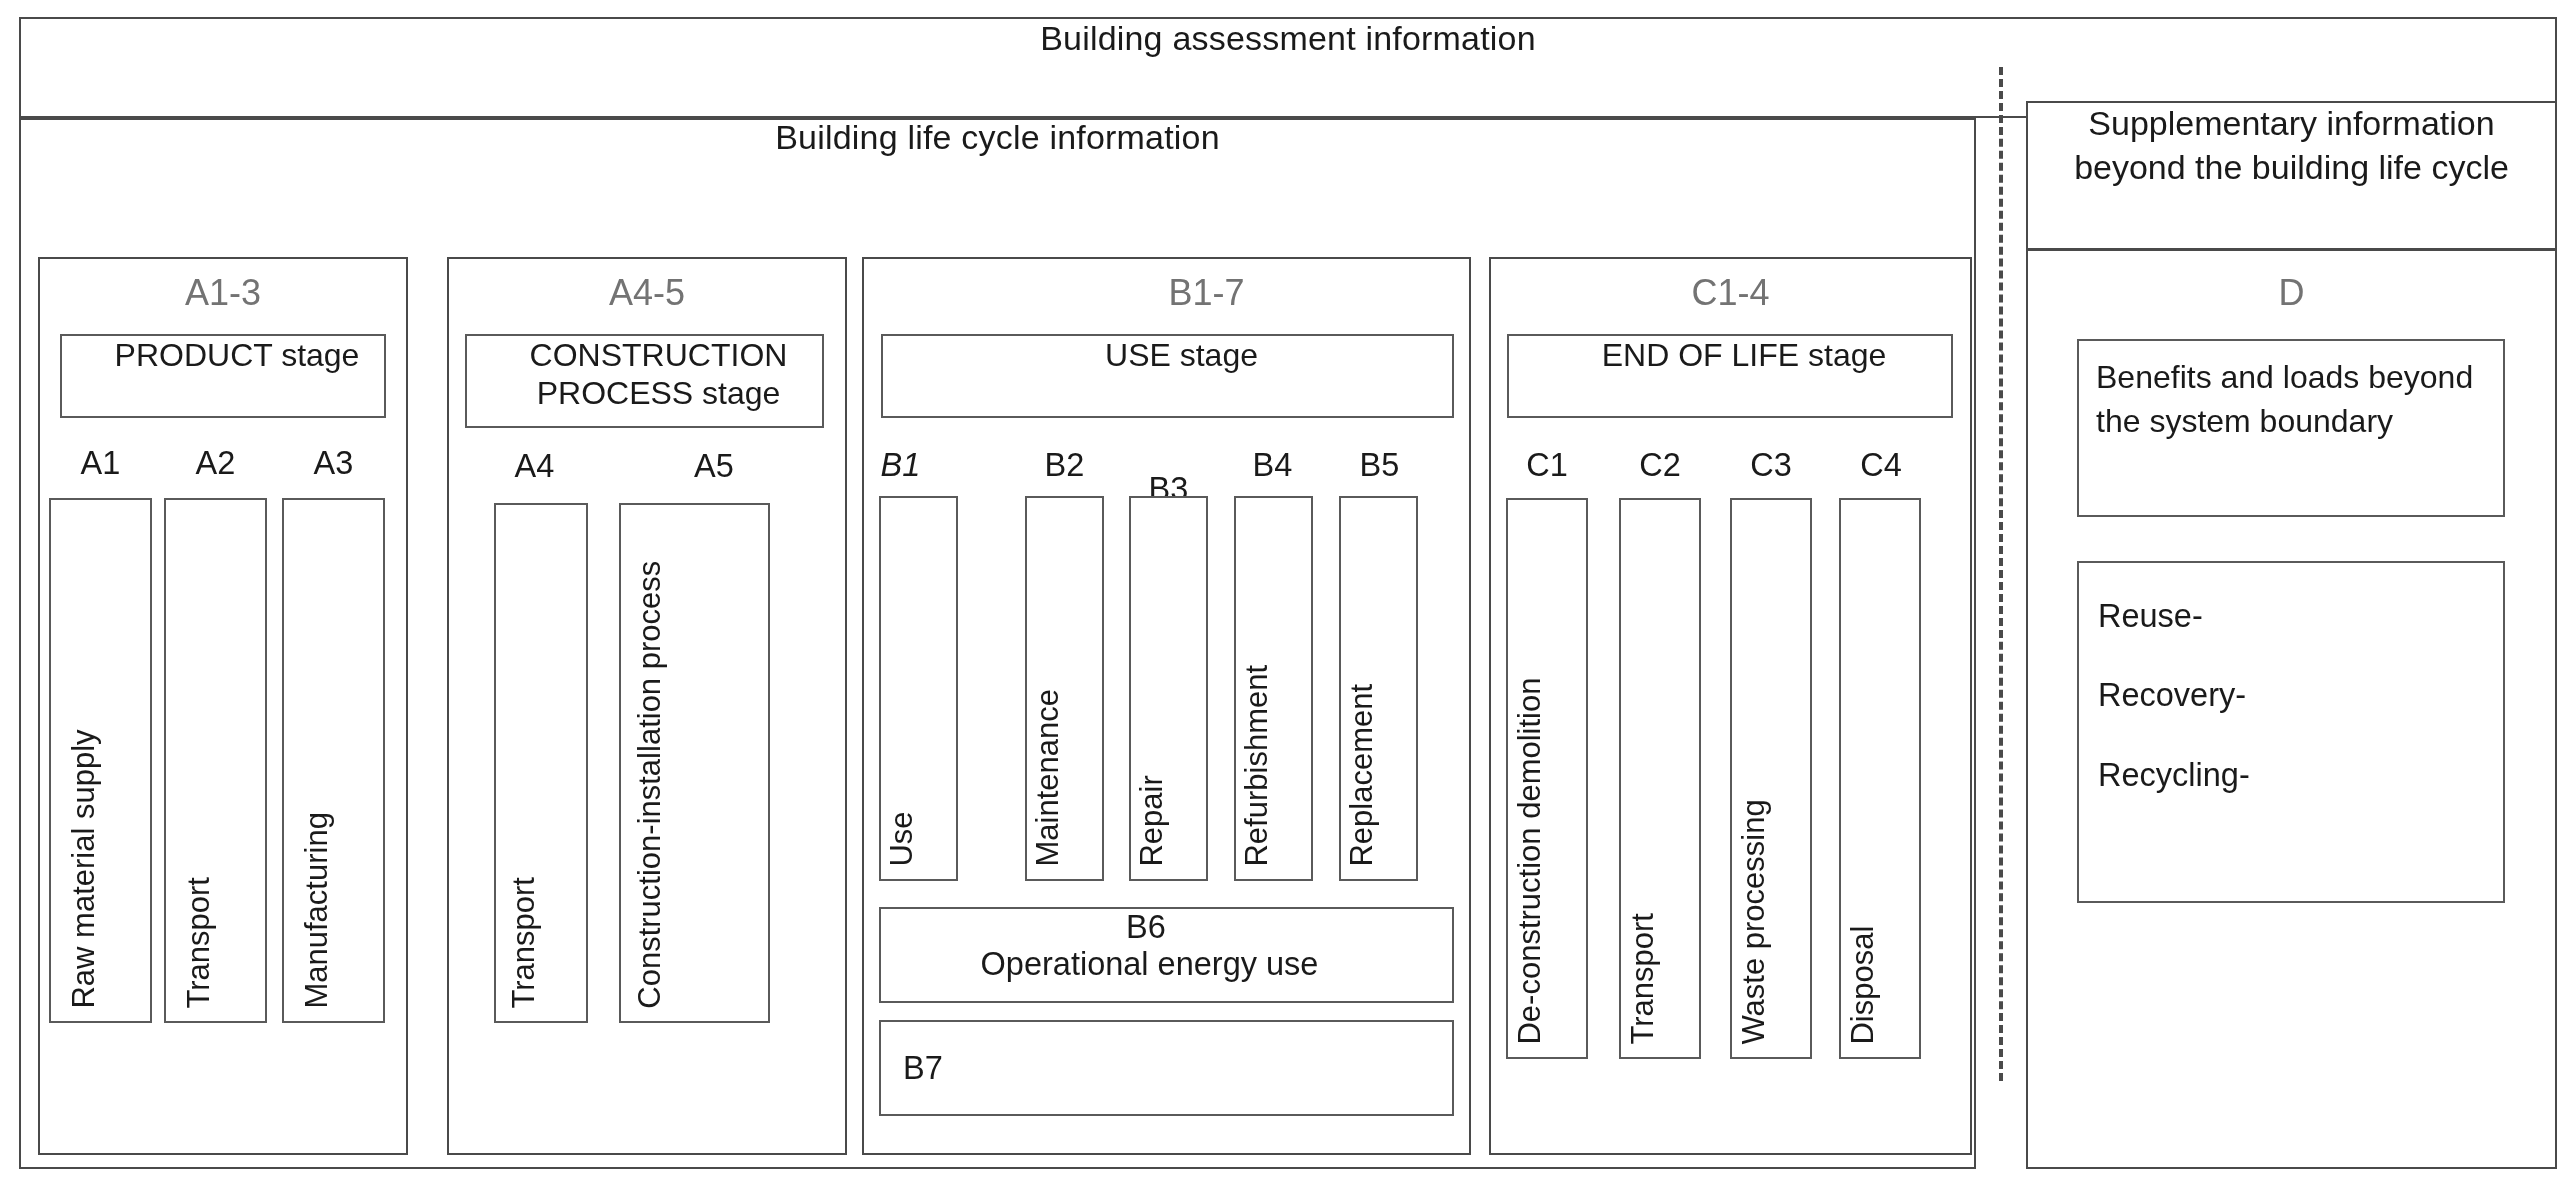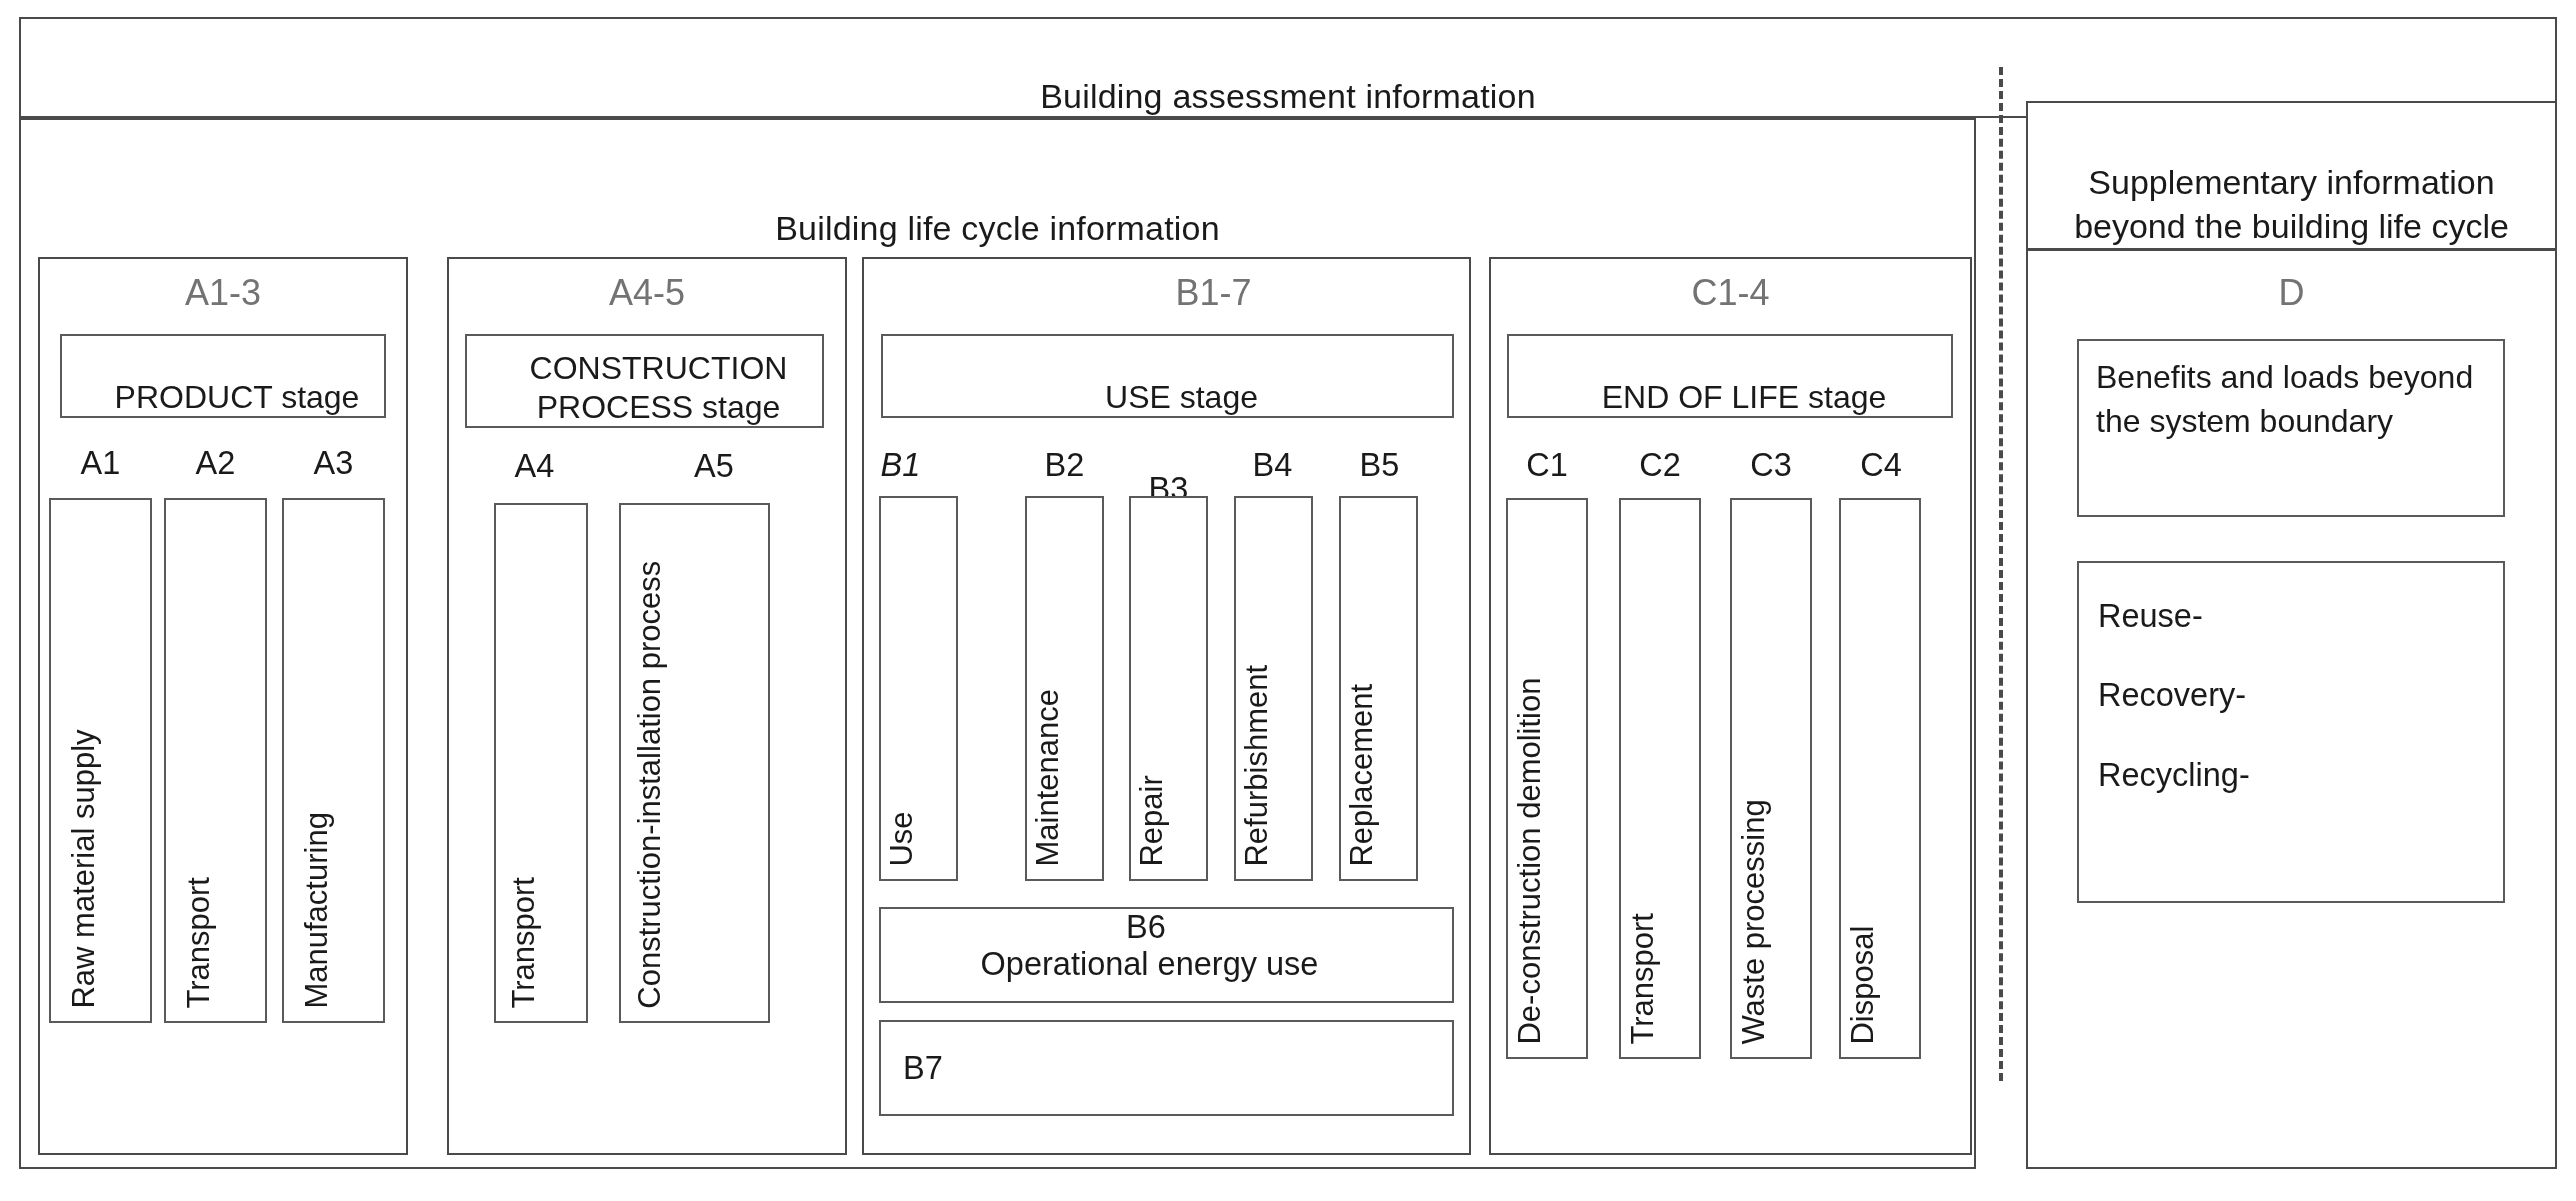--- a/index.html
+++ b/index.html
@@ -20,21 +20,21 @@
   .frame{
     position:absolute;
     box-sizing:border-box;
     border:2.6px solid #4a4a4a;
     background:#ffffff;
   }
   .frame.inner{ border:2.6px solid #5a5a5a; }
 
   .ctr{
     display:flex;
-    align-items:flex-end;
+    align-items:flex-start;
     justify-content:center;
     text-align:center;
   }
 
   
   .banner-text{
     font-size:34px;
     letter-spacing:0.2px;
     line-height:1.15;
     color:#1a1a1a;
@@ -202,21 +202,21 @@
 
   <div class="vbox" style="left:494px; top:503px; width:94px; height:520px;">
     <span class="vlabel">Transport</span>
   </div>
   <div class="vbox" style="left:619px; top:503px; width:151px; height:520px;">
     <span class="vlabel two" style="width:496px; left:32%;">Construction-installation process</span>
   </div>
 
   <div class="frame" style="left:862px; top:257px; width:609px; height:898px;"></div>
 
-  <div class="panel-code" style="left:862px; top:272px; width:689px;margin-left:7px;">B1-7</div>
+  <div class="panel-code" style="left:862px; top:272px; width:689px;">B1-7</div>
 
   <div class="frame inner ctr" style="left:881px; top:334px; width:573px; height:84px;">
     <span class="stage-label">USE stage</span>
   </div>
 
   <div class="subcode" style="left:856px; top:447px; width:89px;font-style:italic;">B1</div>
   <div class="subcode" style="left:1020px; top:447px; width:89px;">B2</div>
   <div class="subcode" style="left:1124px; top:447px; width:89px;margin-top:24px;">B3</div>
   <div class="subcode" style="left:1228px; top:447px; width:89px;">B4</div>
   <div class="subcode" style="left:1335px; top:447px; width:89px;">B5</div>

